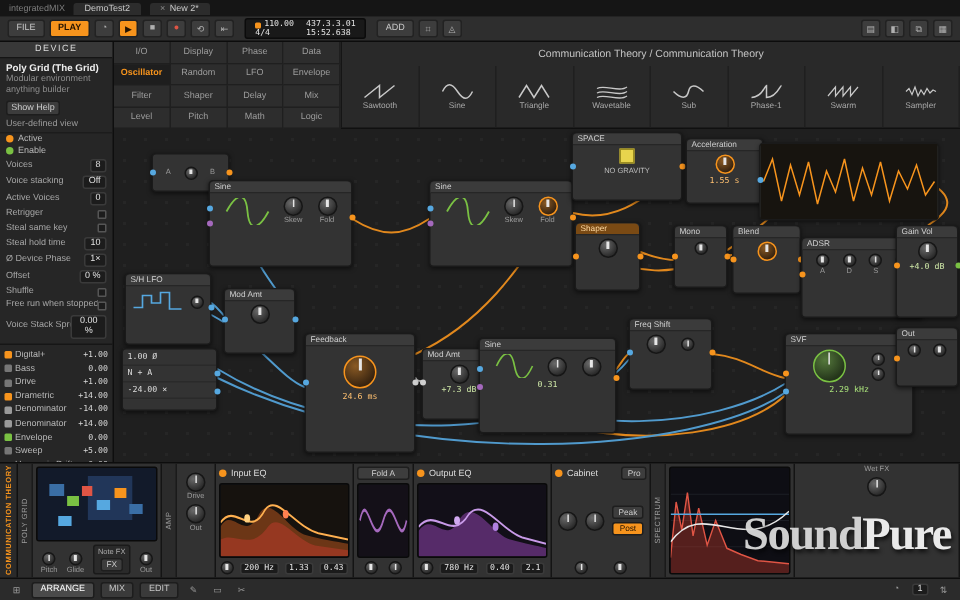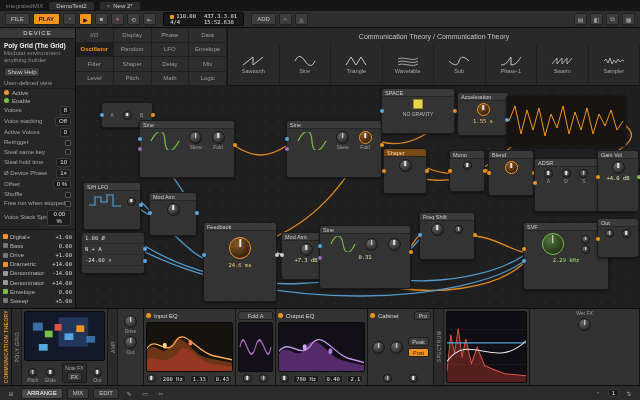--- a/index.html
+++ b/index.html
@@ -796,13 +796,14 @@
     <span class="stbtn">EDIT</span>
     <span class="stic">✎</span>
     <span class="stic">▭</span>
     <span class="stic">✂</span>
     <span class="tspacer"></span>
     <span class="stic">◔</span>
     <span class="chip">1</span>
     <span class="stic">⇅</span>
   </div>
 
+  <div class="watermark"><span>Sound</span><b>Pure</b></div>
 </div>
 
 </body></html>

